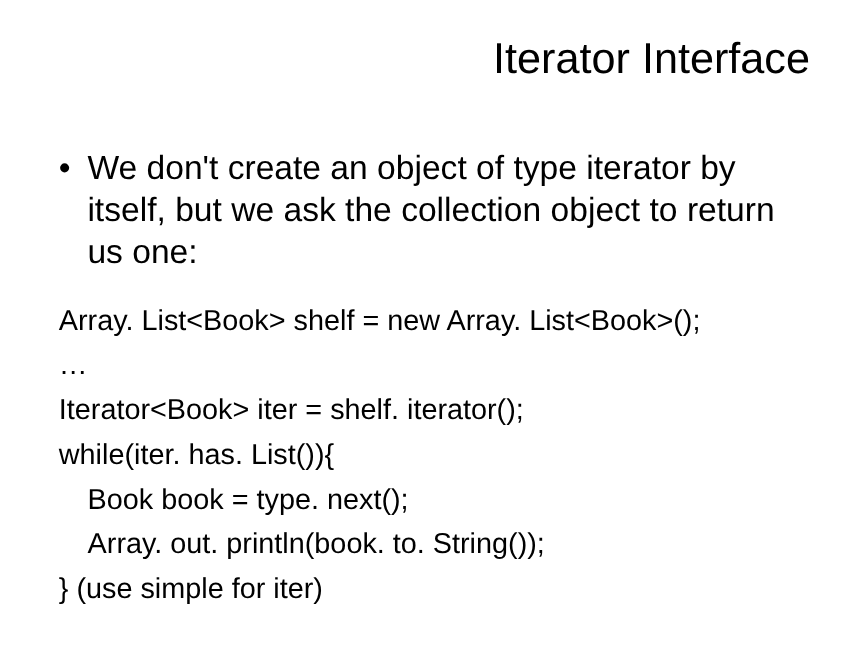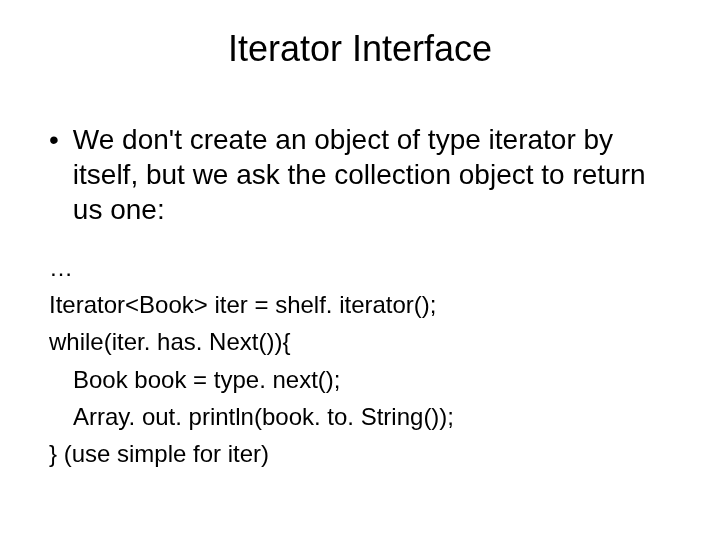--- a/index.html
+++ b/index.html
@@ -10,21 +10,21 @@
     body {
       width: 720px;
       height: 540px;
       background: #ffffff;
       font-family: Arial, Helvetica, sans-serif;
       color: #000000;
       padding: 28px 45px;
       overflow: hidden;
     }
     .title {
-      text-align: center;
+      text-align: right;
       font-size: 36px;
       font-weight: 400;
       margin-bottom: 52px;
     }
     .bullet-block {
       display: flex;
       margin-bottom: 22px;
     }
     .bullet-marker {
       font-size: 28px;
@@ -51,19 +51,20 @@
 <body>
 
 <div class="title">Iterator Interface</div>
 
 <div class="bullet-block">
   <div class="bullet-marker">•</div>
   <div class="bullet-text">We don't create an object of type iterator by itself, but we ask the collection object to return us one:</div>
 </div>
 
 <div class="code-block">
+  <div class="code-line">Array. List&lt;Book&gt; shelf = new Array. List&lt;Book&gt;();</div>
   <div class="code-line">…</div>
   <div class="code-line">Iterator&lt;Book&gt; iter = shelf. iterator();</div>
-  <div class="code-line">while(iter. has. Next()){</div>
+  <div class="code-line">while(iter. has. List()){</div>
   <div class="code-line indent">Book book = type. next();</div>
   <div class="code-line indent">Array. out. println(book. to. String());</div>
   <div class="code-line">} (use simple for iter)</div>
 </div>
 
 </body></html>

